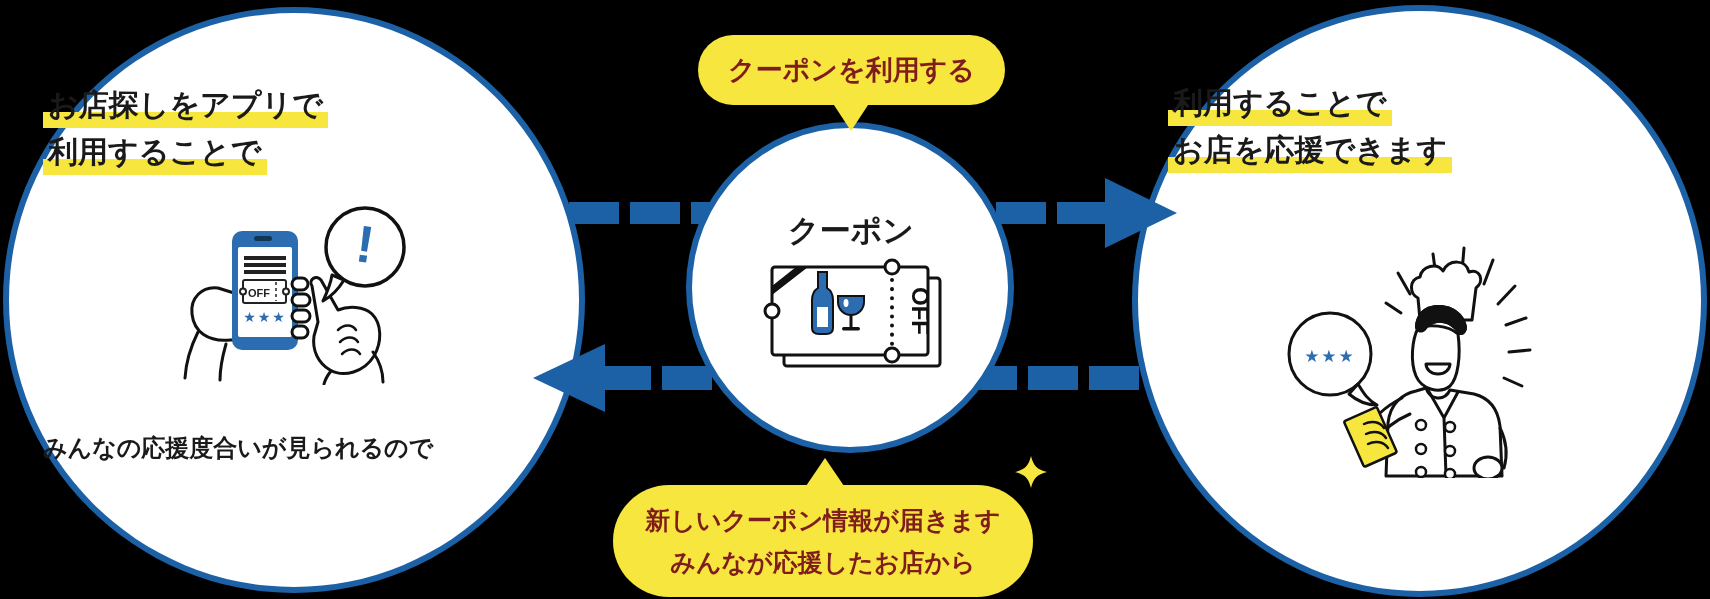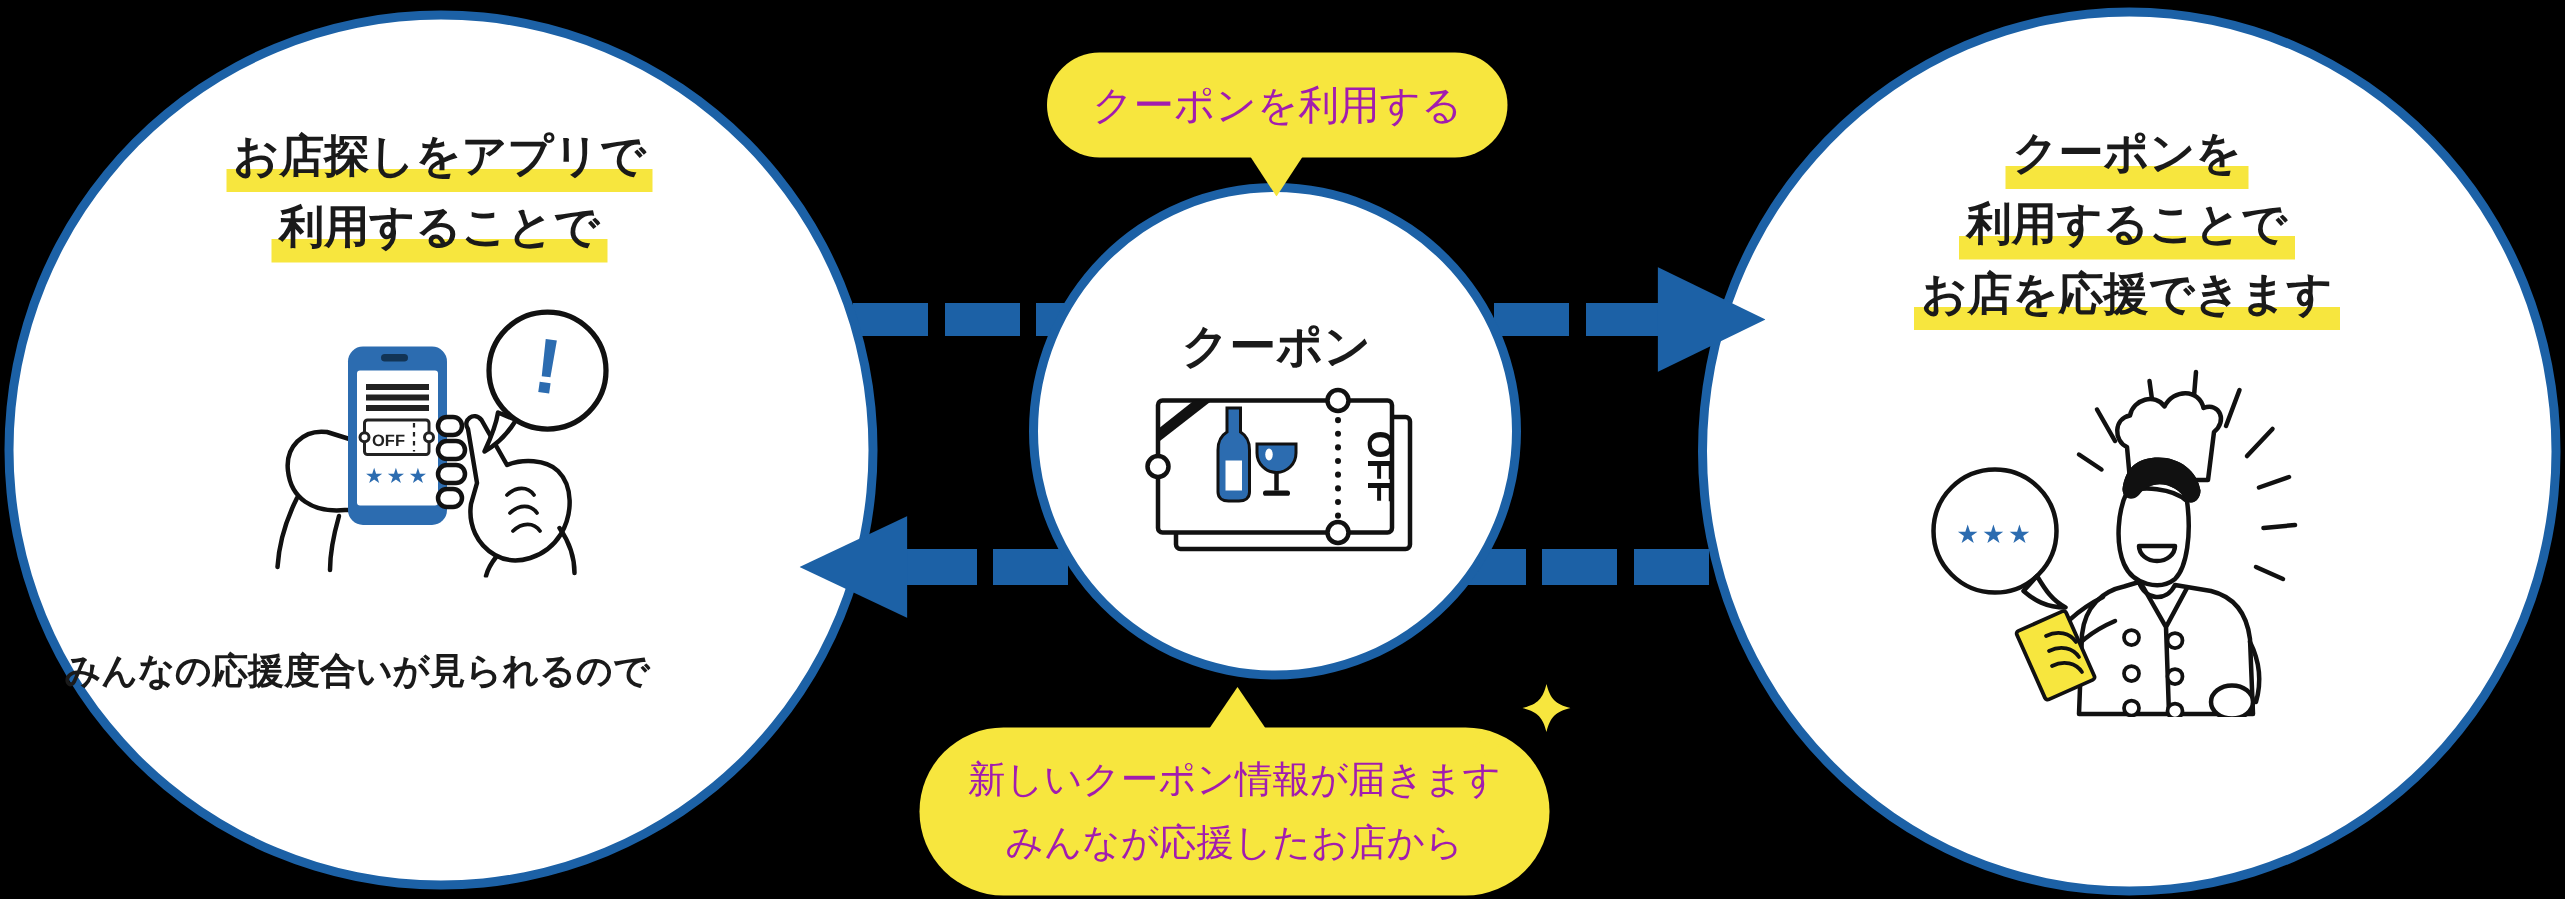--- a/index.html
+++ b/index.html
@@ -19,26 +19,26 @@
   .dash-strip{position:absolute;z-index:1;}
   .dash-right{background:repeating-linear-gradient(270deg,#1c61a6 0 50px,transparent 50px 61px);}
   .dash-left{background:repeating-linear-gradient(90deg,#1c61a6 0 50px,transparent 50px 61px);}
   .arrowhead{position:absolute;background:#1c61a6;z-index:4;}
   .head-right{clip-path:polygon(0 0,100% 50%,0 100%);}
   .head-left{clip-path:polygon(100% 0,0 50%,100% 100%);}
   
   .ybubble{
     position:absolute;background:#f7e63e;z-index:6;
     display:flex;flex-direction:column;align-items:center;justify-content:center;
-    font-weight:400;color:#a21caf;text-align:left;
+    font-weight:700;color:#7f1d1d;text-align:left;
   }
   .ytail{position:absolute;background:#f7e63e;z-index:6;}
   
   .title-block{position:absolute;z-index:5;text-align:center;font-weight:800;}
-  .title-line{height:47px;display:flex;align-items:center;justify-content:center;}
+  .title-line{height:47px;display:flex;align-items:center;justify-content:flex-start;}
   .hl{
     display:inline-block;line-height:1.18;padding:0 5px 6px;
     background-image:linear-gradient(to bottom,transparent 62%,#f7e63e 62%);
   }
   .caption-block{position:absolute;z-index:5;text-align:left;font-weight:700;}
   .illus{position:absolute;z-index:5;}
   svg text{font-family:"Liberation Sans","DejaVu Sans",sans-serif;}
 </style>
 </head>
 <body>
@@ -143,23 +143,20 @@
   <ellipse cx="84" cy="53" rx="2.5" ry="4" fill="#fff"></ellipse>
   <rect x="87.5" y="64" width="3" height="13" fill="#111"></rect>
   <rect x="80" y="77" width="18" height="3.5" rx="1.7" fill="#111"></rect>
 
   <line x1="130" y1="30" x2="130" y2="94" stroke="#111" stroke-width="4" stroke-dasharray="0.1 9" stroke-linecap="round"></line>
 
   <text transform="translate(150 61) rotate(90)" text-anchor="middle" font-size="24" font-weight="800" fill="#111">OFF</text>
 </svg>
 
 <div class="title-block" style="left:1168px;top:82px;width:500px;font-size:30px;">
-  <div class="title-line">
-      <span class="hl">クーポンを</span>
-    </div>
   <div class="title-line">
       <span class="hl">利用することで</span>
     </div>
   <div class="title-line">
       <span class="hl">お店を応援できます</span>
     </div>
 </div>
 
 <svg class="illus" style="left:1268px;top:228px;" width="300" height="250" viewBox="0 0 300 250">
 

